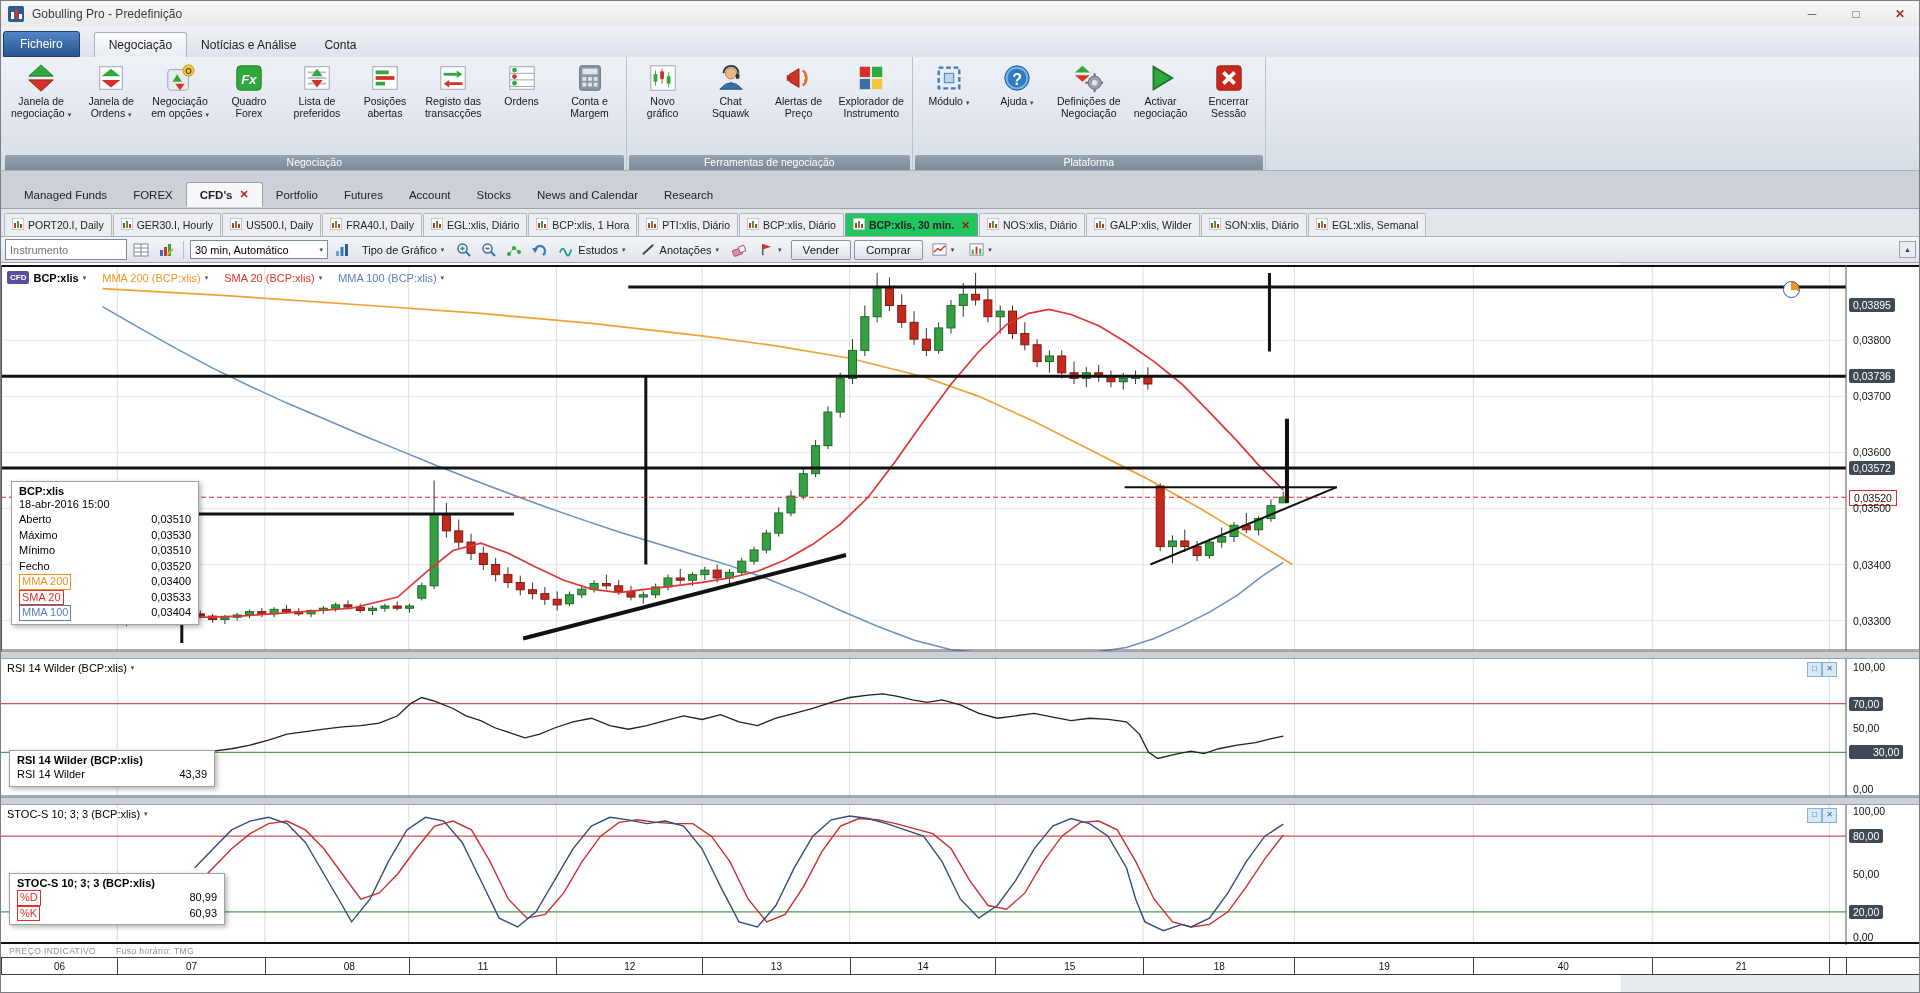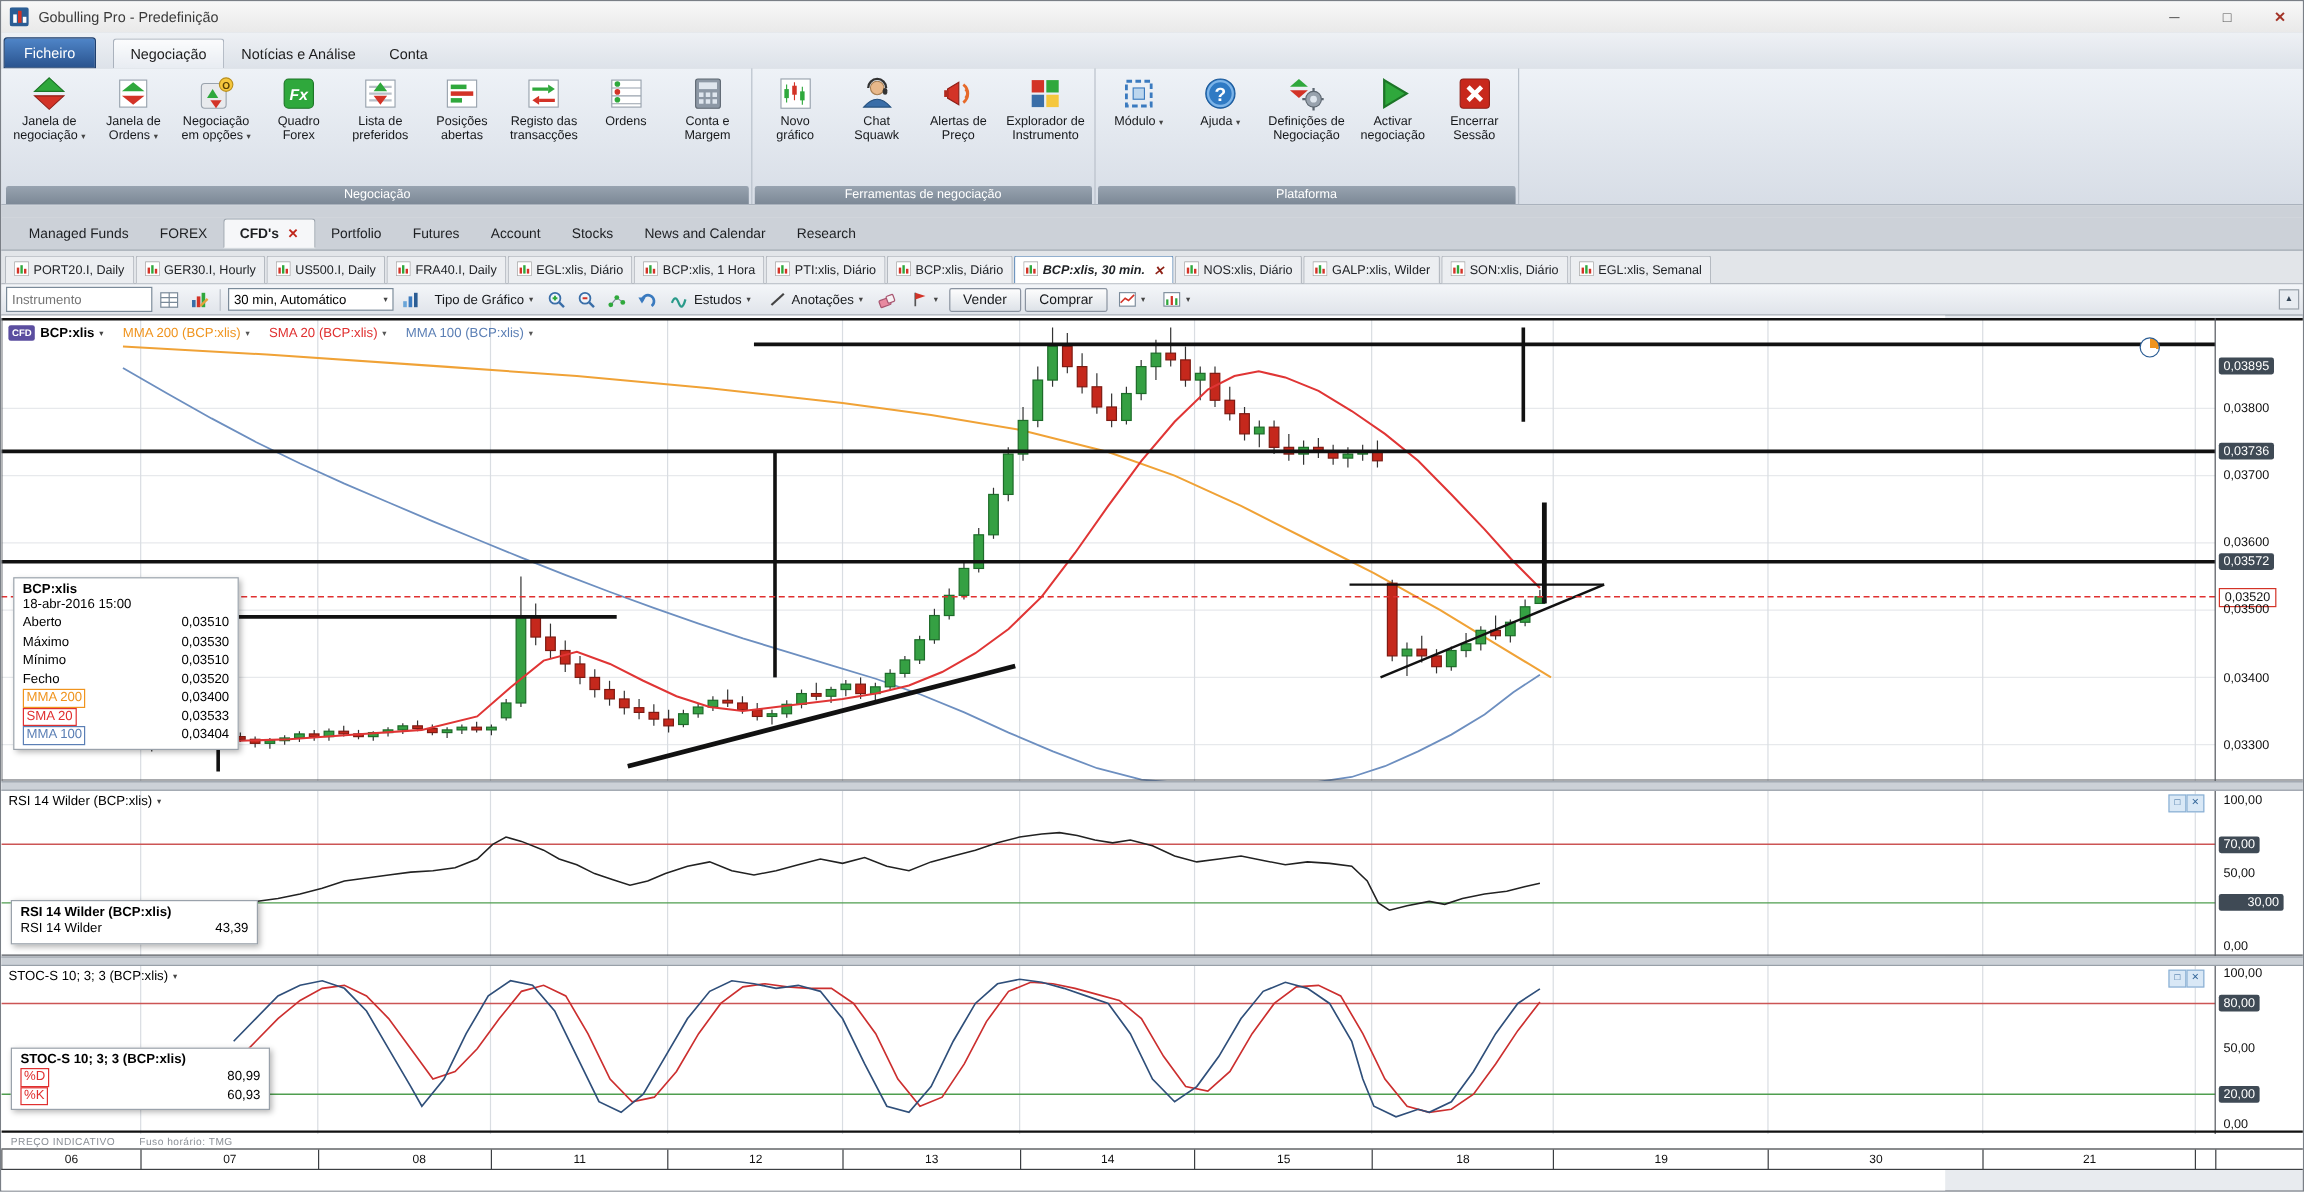--- a/index.html
+++ b/index.html
@@ -29,21 +29,21 @@
   
   .gapstrip{position:absolute;left:0;top:170px;width:100%;height:10px;background:#ccd1d8;}
   .wstabs{position:absolute;left:0;top:180px;width:100%;height:28px;background:#ccd1d8;border-bottom:1px solid #9aa2ab;display:flex;align-items:center;padding-left:10px;box-sizing:border-box;}
   .wtab{height:23px;padding:0 13px;font-size:11.5px;color:#1d1f22;display:flex;align-items:center;border-radius:3px 3px 0 0;}
   .wtab.active{background:#f6f7f9;border:1px solid #9aa2ab;border-bottom:1px solid #f6f7f9;font-weight:bold;}
   .wtab .x{color:#c0271b;font-weight:bold;margin-left:7px;font-size:11px;}
   
   .ctabs{position:absolute;left:0;top:208px;width:100%;height:28px;background:#e2e5e9;border-bottom:1px solid #aab0b8;display:flex;align-items:flex-end;padding-left:3px;box-sizing:border-box;}
   .ctab{height:22px;margin-right:1px;padding:0 7px;font-size:10.5px;color:#202327;display:flex;align-items:center;gap:4px;background:#eceef1;border:1px solid #b5bac1;border-bottom:none;border-radius:2px 2px 0 0;}
   .ctab svg{width:12px;height:12px;}
-  .ctab.active{background:#ffffff;border-color:#6f96bf;font-weight:bold;font-style:italic;}
+  .ctab.active{background:#22c55e;border-color:#6f96bf;font-weight:bold;}
   .ctab .x{color:#8d1f14;font-weight:bold;margin-left:3px;}
   
   .ctoolbar{position:absolute;left:0;top:236px;width:100%;height:26px;background:linear-gradient(#f4f6f9,#e0e4ea);border-bottom:1px solid #9aa2ab;display:flex;align-items:center;gap:3px;padding:0 4px;box-sizing:border-box;}
   .tb-input{width:112px;height:17px;border:1px solid #7a8a99;font-size:11px;padding:1px 4px;font-family:"Liberation Sans",sans-serif;}
   .tb-ic{width:22px;height:21px;border:1px solid transparent;background:transparent;display:flex;align-items:center;justify-content:center;padding:0;}
   .tb-ic svg{width:16px;height:16px;}
   .tb-sep{width:1px;height:18px;background:#b8bfc8;margin:0 3px;}
   .tb-dd{width:128px;height:17px;border:1px solid #7a8a99;background:#fff;font-size:11px;display:flex;align-items:center;justify-content:space-between;padding:0 4px;}
   .tb-flat{height:20px;display:flex;align-items:center;gap:4px;font-size:11px;color:#17191c;padding:0 5px;border:1px solid transparent;border-radius:2px;}
   .tb-flat svg{width:15px;height:15px;}
@@ -949,21 +949,21 @@
         <div class="datecell" style="left: 0px; width: 116.235px;">06</div>
         <div class="datecell" style="left: 116.235px; width: 147.6px;">07</div>
         <div class="datecell" style="left: 263.835px; width: 143.91px; padding-left: 24px;">08</div>
         <div class="datecell" style="left: 407.745px; width: 147.6px;">11</div>
         <div class="datecell" style="left: 555.345px; width: 145.755px;">12</div>
         <div class="datecell" style="left: 701.1px; width: 147.6px;">13</div>
         <div class="datecell" style="left: 848.7px; width: 145.755px;">14</div>
         <div class="datecell" style="left: 994.455px; width: 147.6px;">15</div>
         <div class="datecell" style="left: 1142.06px; width: 151.29px;">18</div>
         <div class="datecell" style="left: 1293.35px; width: 178.965px;">19</div>
-        <div class="datecell" style="left: 1472.31px; width: 178.965px;">30</div>
+        <div class="datecell" style="left: 1472.31px; width: 178.965px;">40</div>
         <div class="datecell" style="left: 1651.28px; width: 177.12px;">21</div>
         <div class="datecell" style="left: 1828.39px; width: 16.605px;"></div>
         <div class="datecell" style="left: 1845px; width: 75px;"></div>
       </div>
   <div class="splitter" style="top: 388px;"></div>
       <div class="splitter" style="top: 534px;"></div>
       <div class="axis-label dark" style="top: 35px;">0,03895</div>
       <div class="axis-label" style="top: 70.2727px;">0,03800</div>
       <div class="axis-label dark" style="top: 106.152px;">0,03736</div>
       <div class="axis-label" style="top: 126.333px;">0,03700</div>

